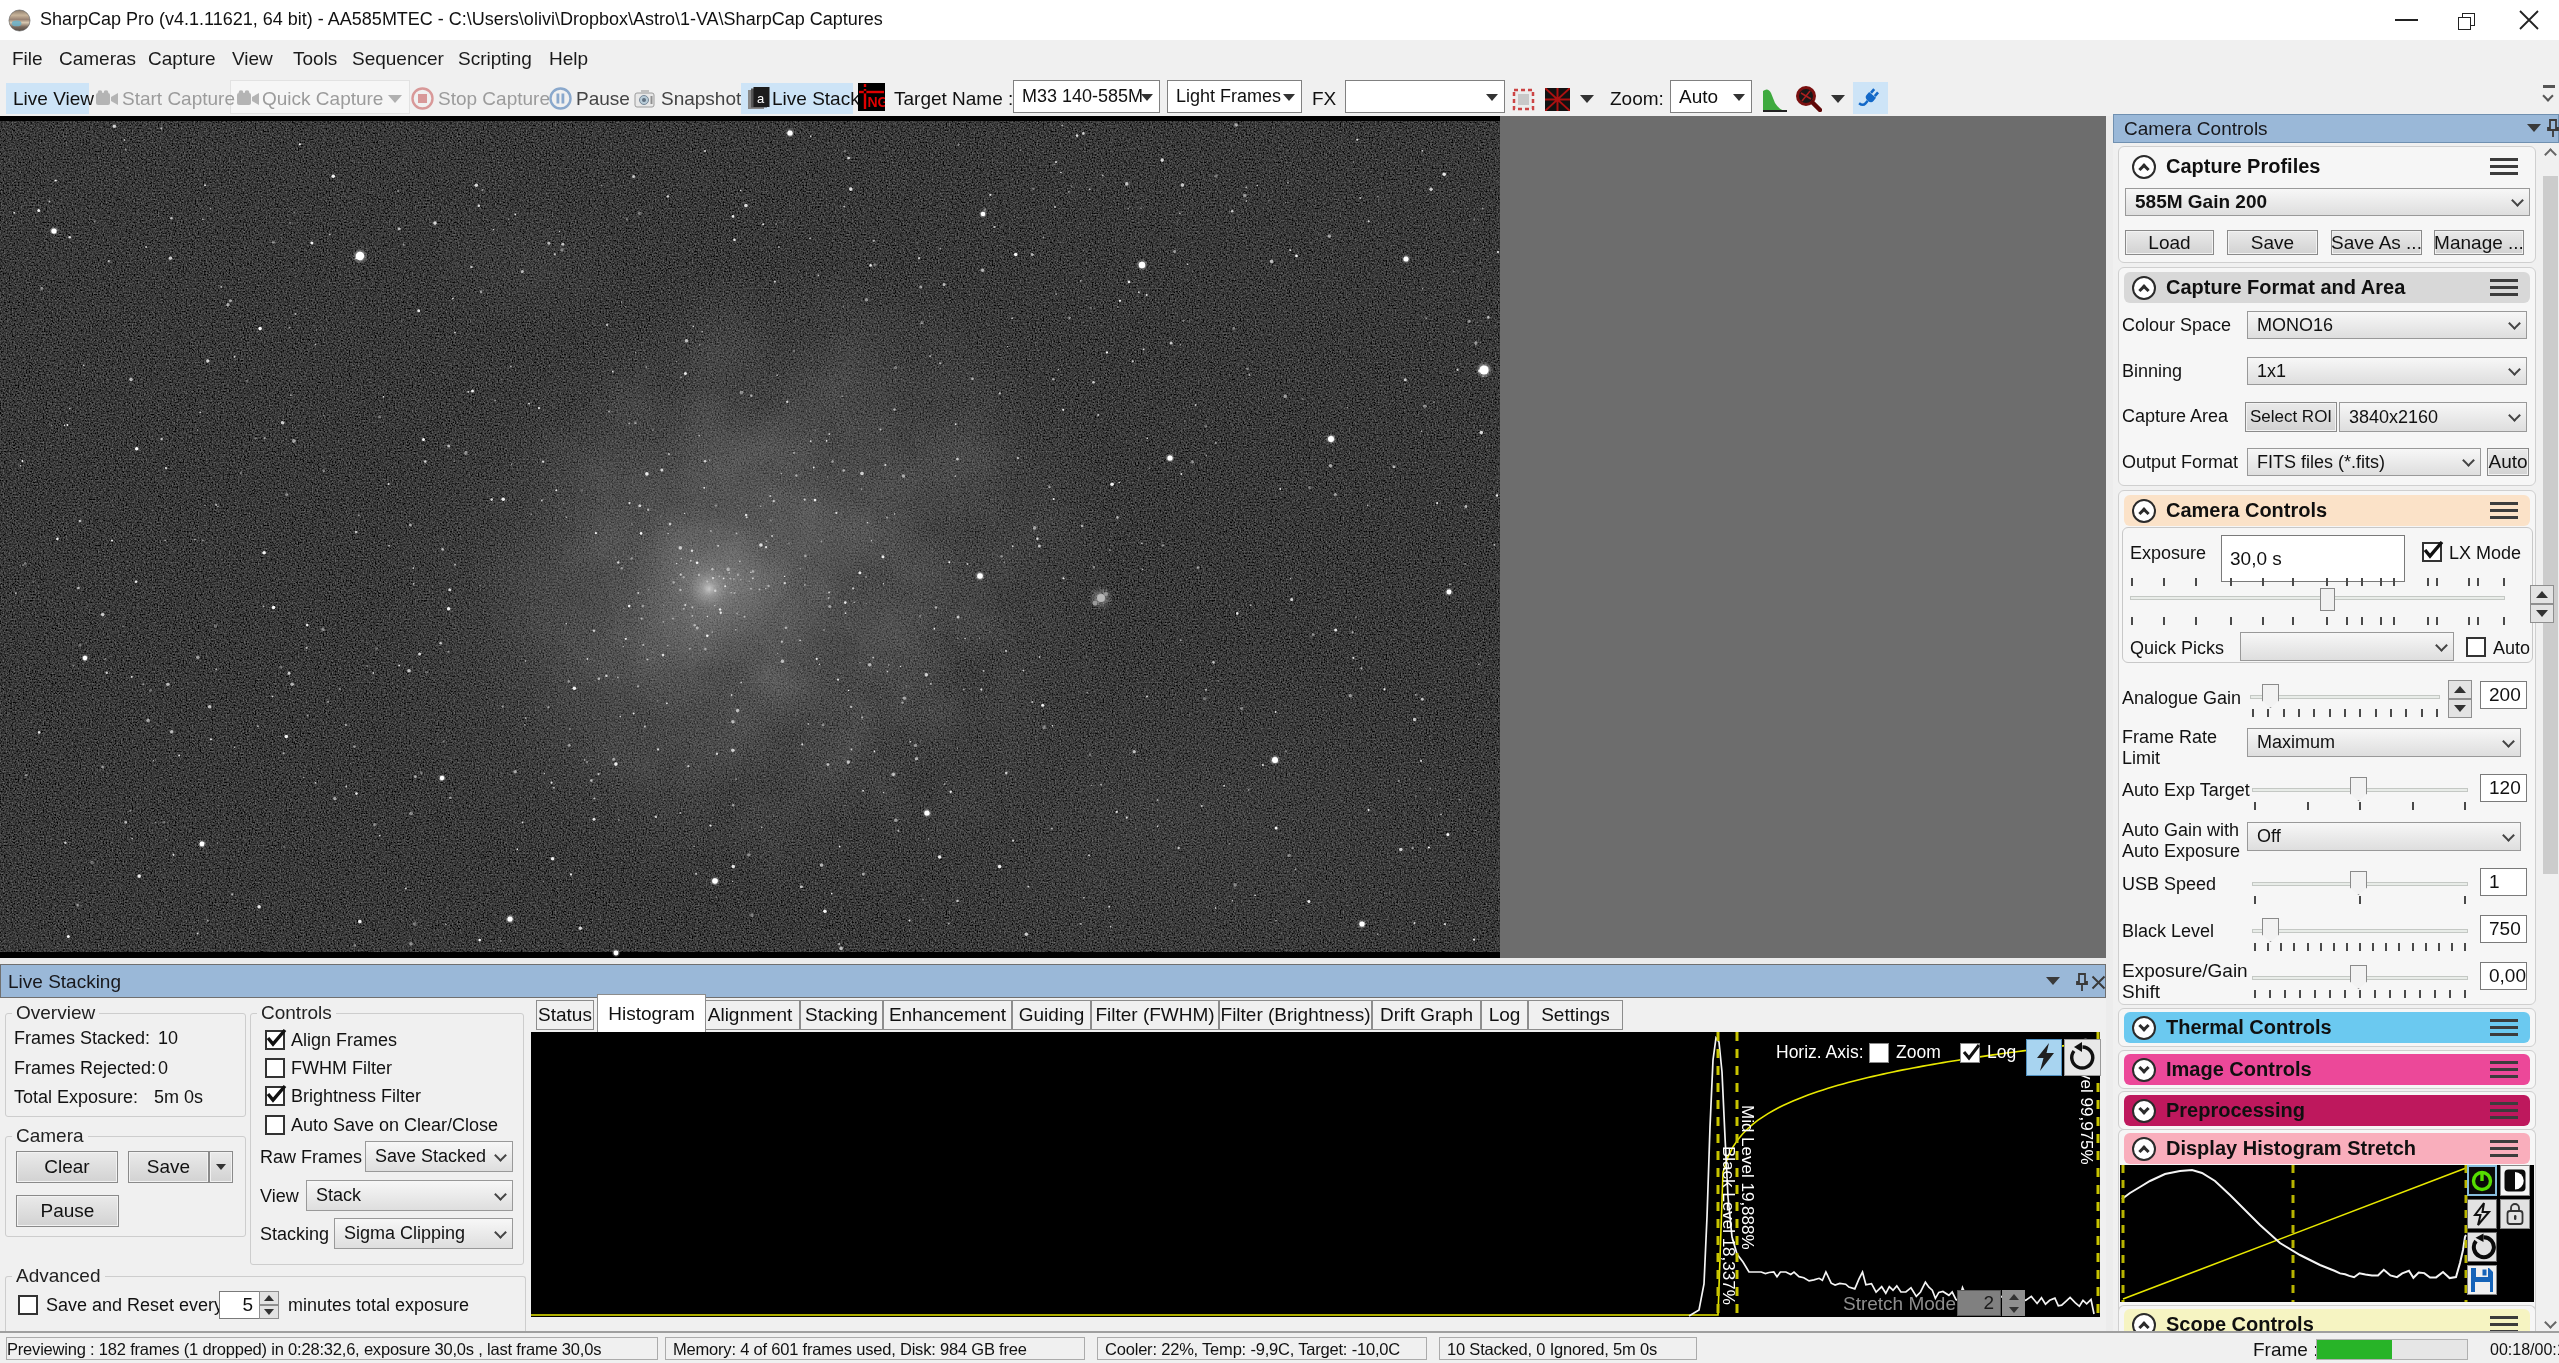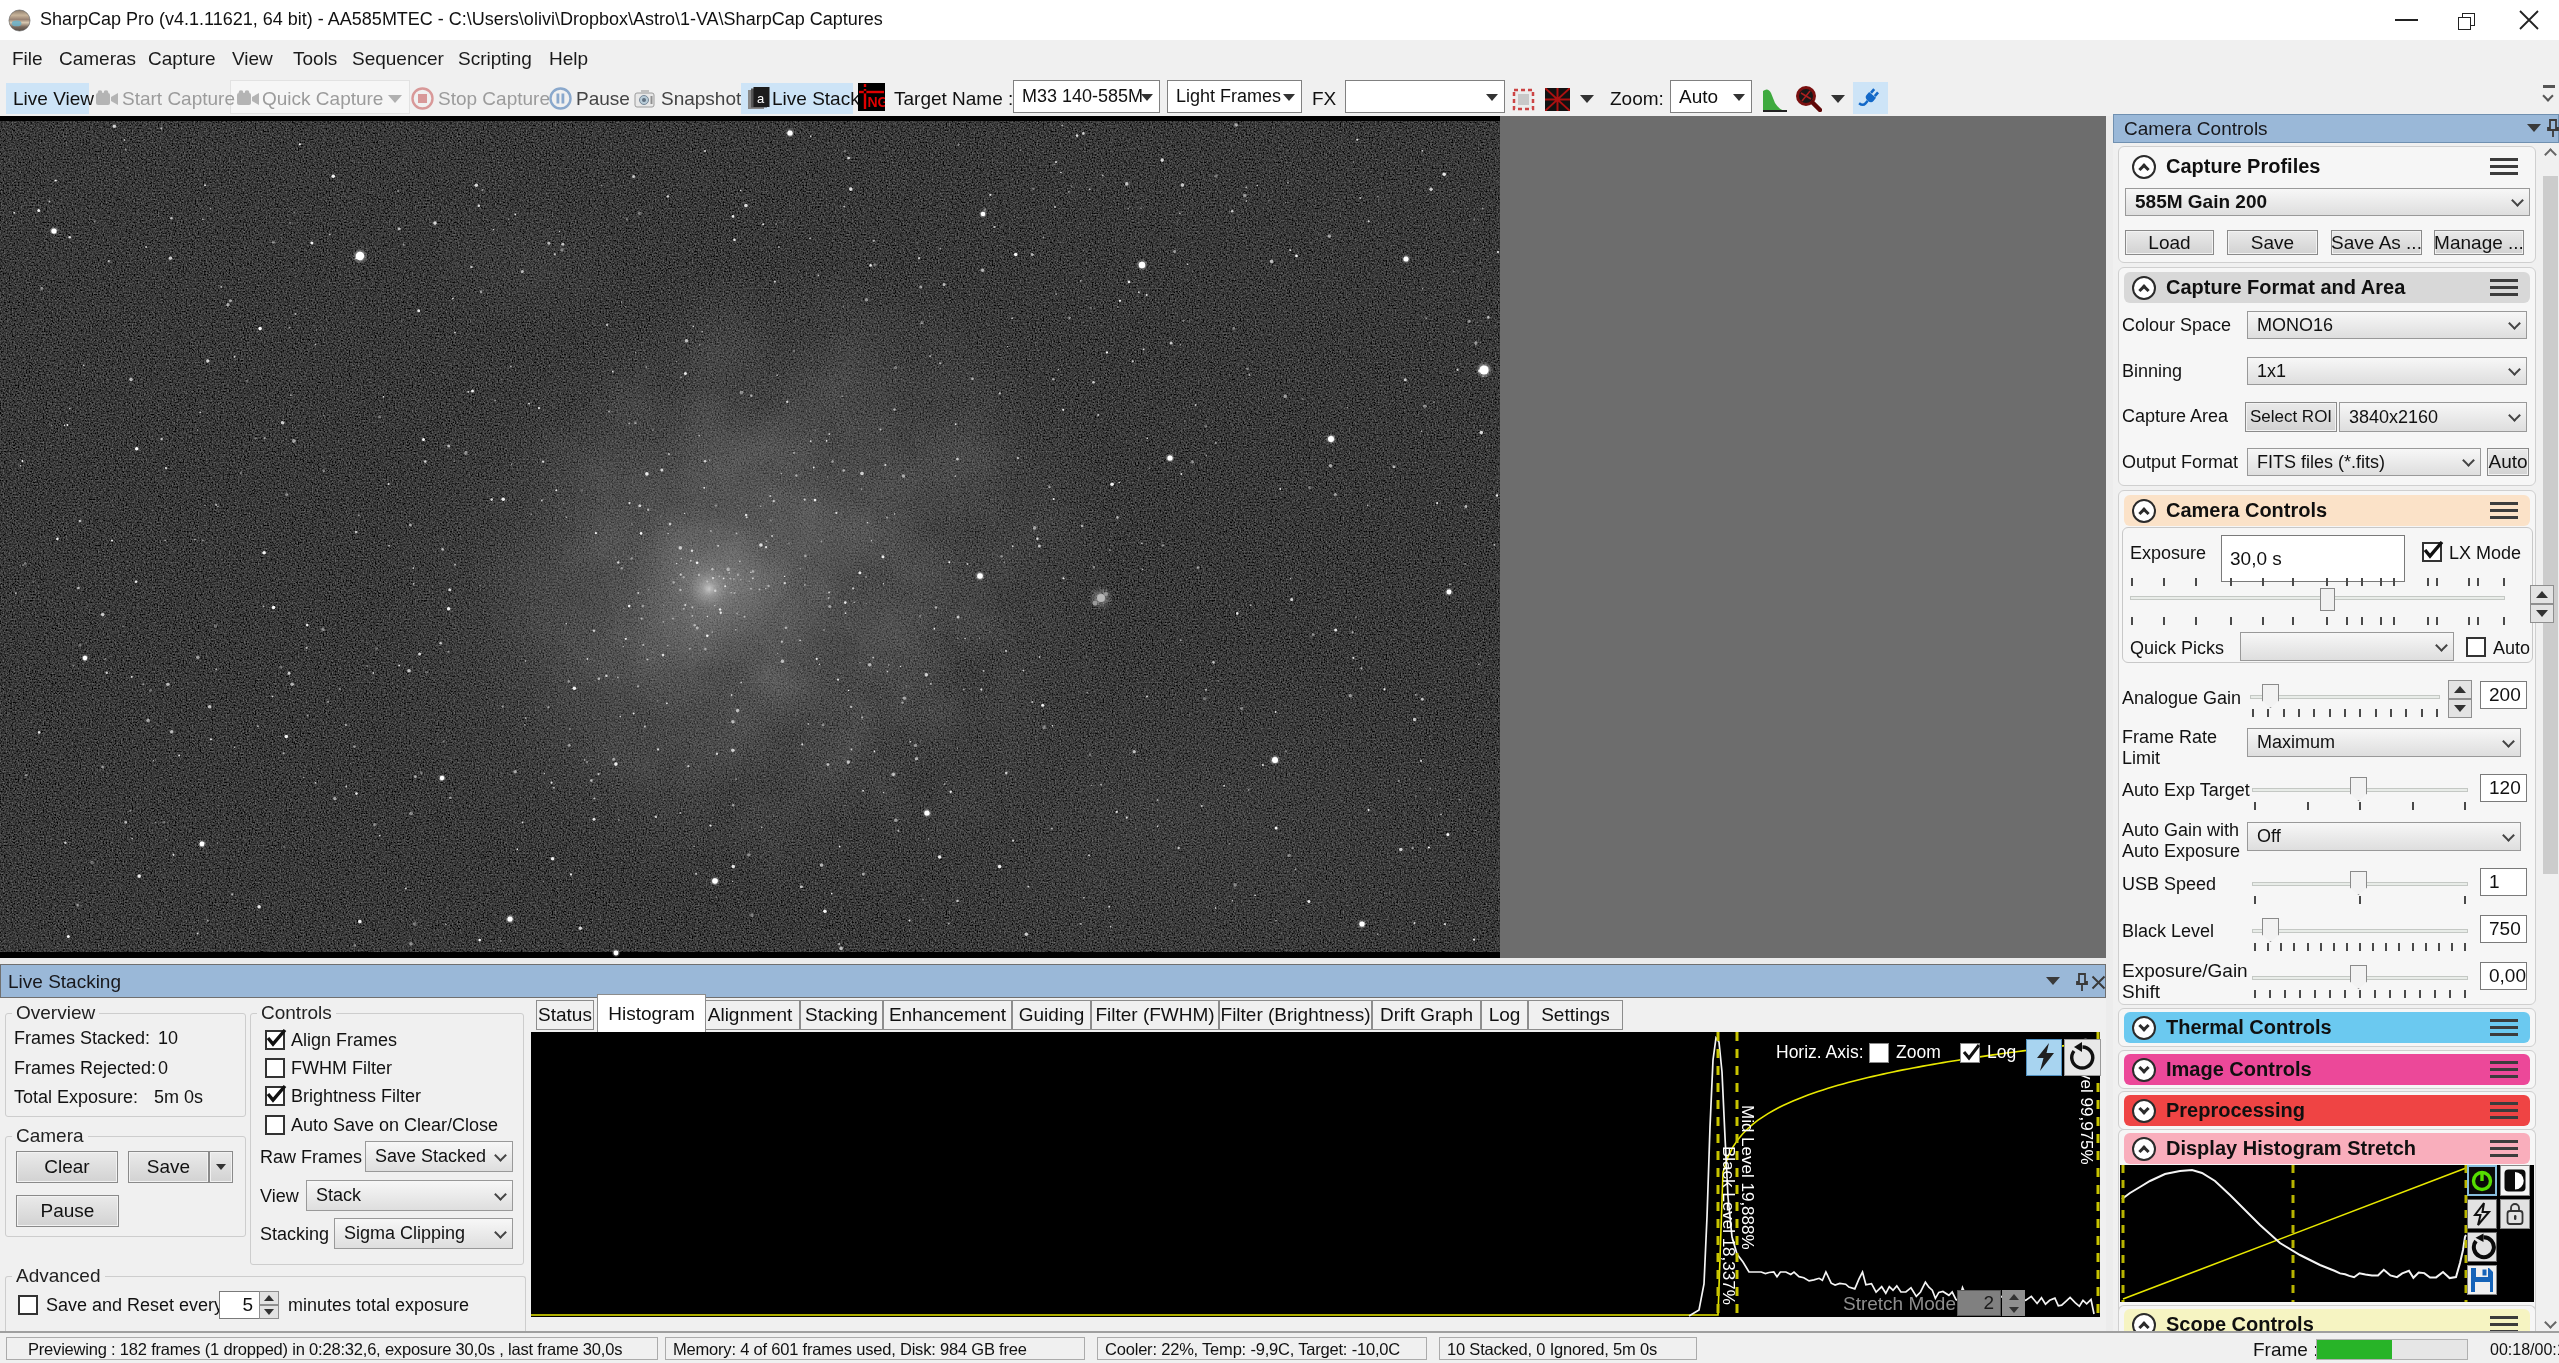--- a/index.html
+++ b/index.html
@@ -1417,21 +1417,21 @@
       <i class="dn" style="top:4px;transform:rotate(225deg)"></i>
     </span>
     <span class="tx">Image Controls</span>
     <span class="ham">
       <b style="top:0"></b>
       <b style="top:7px"></b>
       <b style="top:14px"></b>
     </span>
   </div>
 <div class="sect" style="top:1091px;height:39px"></div>
-<div class="hdr" style="left:2124px;top:1095px;width:406px;background:#ef4444">
+<div class="hdr" style="left:2124px;top:1095px;width:406px;background:#be185d">
     <span class="circ">
       <i class="dn" style="top:4px;transform:rotate(225deg)"></i>
     </span>
     <span class="tx">Preprocessing</span>
     <span class="ham">
       <b style="top:0"></b>
       <b style="top:7px"></b>
       <b style="top:14px"></b>
     </span>
   </div>
@@ -1494,20 +1494,20 @@
       <i class="up" style="top:8px"></i>
     </span>
     <span class="tx">Scope Controls</span>
     <span class="ham">
       <b style="top:0"></b>
       <b style="top:7px"></b>
       <b style="top:14px"></b>
     </span>
   </div>
 <div class="a" style="left:0;top:1331px;width:2559px;height:32px;background:#f0f0f0;border-top:2px solid #9f9f9f"></div>
-<div class="a" style="left:6px;top:1337px;width:652px;height:23px;border:1px solid #ababab;font-size:16.5px;letter-spacing:-0.2px;color:#111;white-space:nowrap;overflow:hidden;padding-left:21px;padding-top:2px">Previewing : 182 frames (1 dropped) in 0:28:32,6, exposure 30,0s , last frame 30,0s</div>
+<div class="a" style="left:6px;top:1337px;width:652px;height:23px;border:1px solid #ababab;font-size:16.5px;letter-spacing:-0.2px;color:#111;white-space:nowrap;overflow:hidden;padding-left:0;padding-top:2px">Previewing : 182 frames (1 dropped) in 0:28:32,6, exposure 30,0s , last frame 30,0s</div>
 <div class="a" style="left:665px;top:1337px;width:420px;height:23px;border:1px solid #ababab;font-size:16.5px;letter-spacing:-0.2px;color:#111;white-space:nowrap;overflow:hidden;padding-left:7px;padding-top:2px">Memory: 4 of 601 frames used, Disk: 984 GB free</div>
 <div class="a" style="left:1097px;top:1337px;width:330px;height:23px;border:1px solid #ababab;font-size:16.5px;letter-spacing:-0.2px;color:#111;white-space:nowrap;overflow:hidden;padding-left:7px;padding-top:2px">Cooler: 22%, Temp: -9,9C, Target: -10,0C</div>
 <div class="a" style="left:1439px;top:1337px;width:258px;height:23px;border:1px solid #ababab;font-size:16.5px;letter-spacing:-0.2px;color:#111;white-space:nowrap;overflow:hidden;padding-left:7px;padding-top:2px">10 Stacked, 0 Ignored, 5m 0s</div>
 <div class="a" style="left:2253px;top:1339px;font-size:19px;color:#111">Frame :</div>
 <div class="a" style="left:2316px;top:1339px;width:152px;height:21px;background:#e6e6e6;border:1px solid #b0b0b0">
     <div style="width:50%;height:100%;background:#28b428"></div>
   </div>
 <div class="a" style="left:2490px;top:1341px;font-size:16px;color:#111">00:18/00:12</div>
 </body></html>

